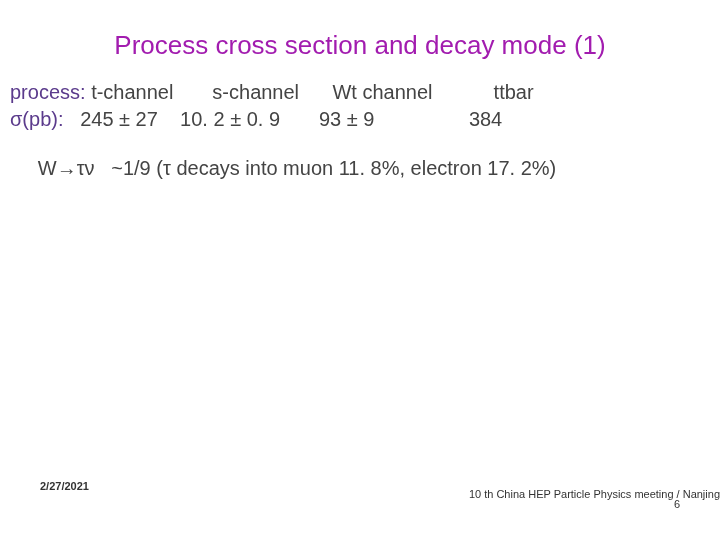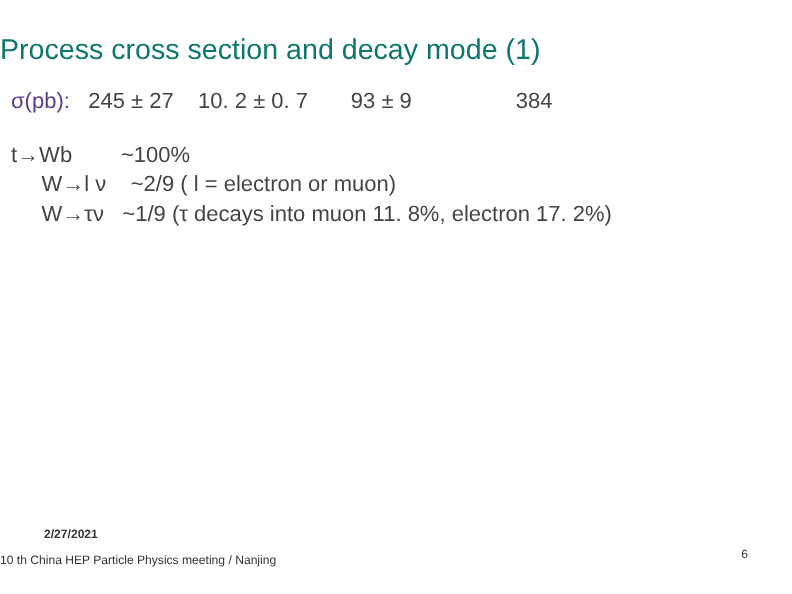--- a/index.html
+++ b/index.html
@@ -7,21 +7,22 @@
     width: 720px;
     height: 540px;
     background: #ffffff;
     font-family: "Comic Sans MS", "Comic Sans", cursive, sans-serif;
     position: relative;
     overflow: hidden;
   }
   .title {
     font-family: Arial, Helvetica, sans-serif;
     font-size: 26px;
-    color: #0f766e;
+    color: #a21caf;
+    text-align: center;
     padding-top: 30px;
     padding-bottom: 18px;
   }
   .content {
     padding: 0 10px 0 10px;
     font-size: 20px;
     color: #444444;
     line-height: 1.35;
   }
   .process-row {
@@ -45,37 +46,36 @@
   .footer {
     position: absolute;
     bottom: 24px;
     left: 0;
     width: 100%;
     font-family: Arial, Helvetica, sans-serif;
     font-size: 11px;
     color: #333333;
   }
   .footer-date { position: absolute; left: 40px; bottom: 24px; font-weight: bold; }
-  .footer-center { position: absolute; left: 0; right: 0; text-align: left; bottom: 0; }
+  .footer-center { position: absolute; left: 0; right: 0; text-align: right; bottom: 16px; }
   .footer-page { position: absolute; right: 40px; bottom: 6px; }
 </style>
 </head>
 <body>
 
 <div class="title">Process cross section and decay mode (1)</div>
 
 <div class="content">
 
+  <div class="process-row"><span class="purple">process:</span> <span>t-channel</span>       <span>s-channel</span>      <span>Wt channel</span>           <span>ttbar</span></div>
 
-  <div class="sigma-row"><span class="purple">σ(pb):</span>   <span>245 ± 27</span>    <span>10. 2 ± 0. 7</span>       <span>93 ± 9</span>                 <span>384</span></div>
+  <div class="sigma-row"><span class="purple">σ(pb):</span>   <span>245 ± 27</span>    <span>10. 2 ± 0. 9</span>       <span>93 ± 9</span>                 <span>384</span></div>
 
 
-  <div class="decay-line"><span>t</span><span>→</span><span>Wb        ~100%</span></div>
 
-  <div class="decay-line">     W→l ν    ~2/9 ( l = electron or muon)</div>
   <div class="decay-line">     W→τν   ~1/9 (τ decays into muon 11. 8%, electron 17. 2%)</div>
 
 </div>
 
 <div class="footer">
   <div class="footer-date">2/27/2021</div>
   <div class="footer-center">10 th China HEP Particle Physics meeting / Nanjing</div>
   <div class="footer-page">6</div>
 </div>
 

